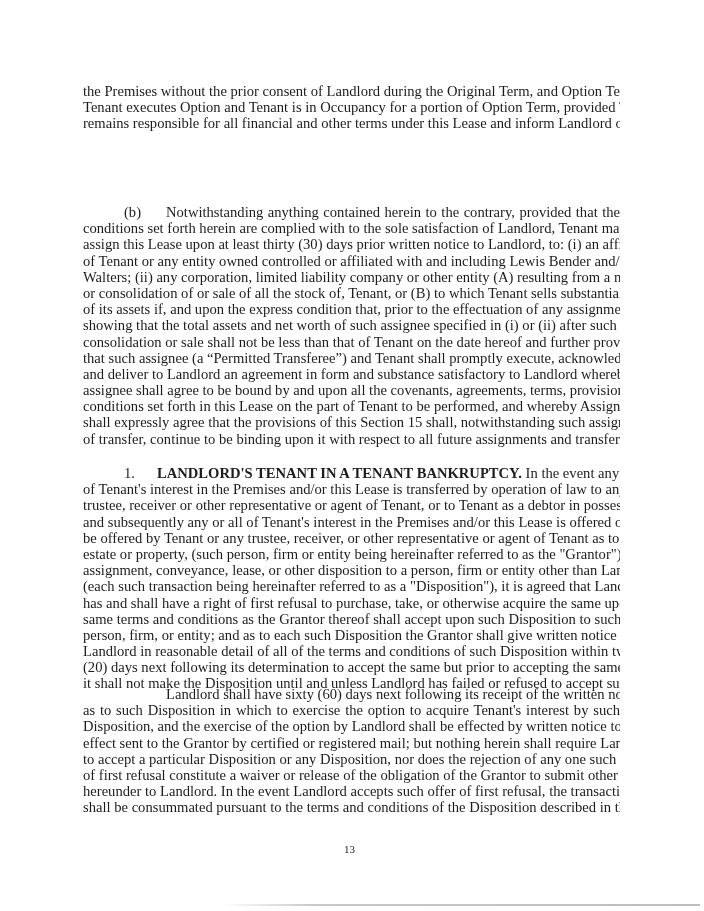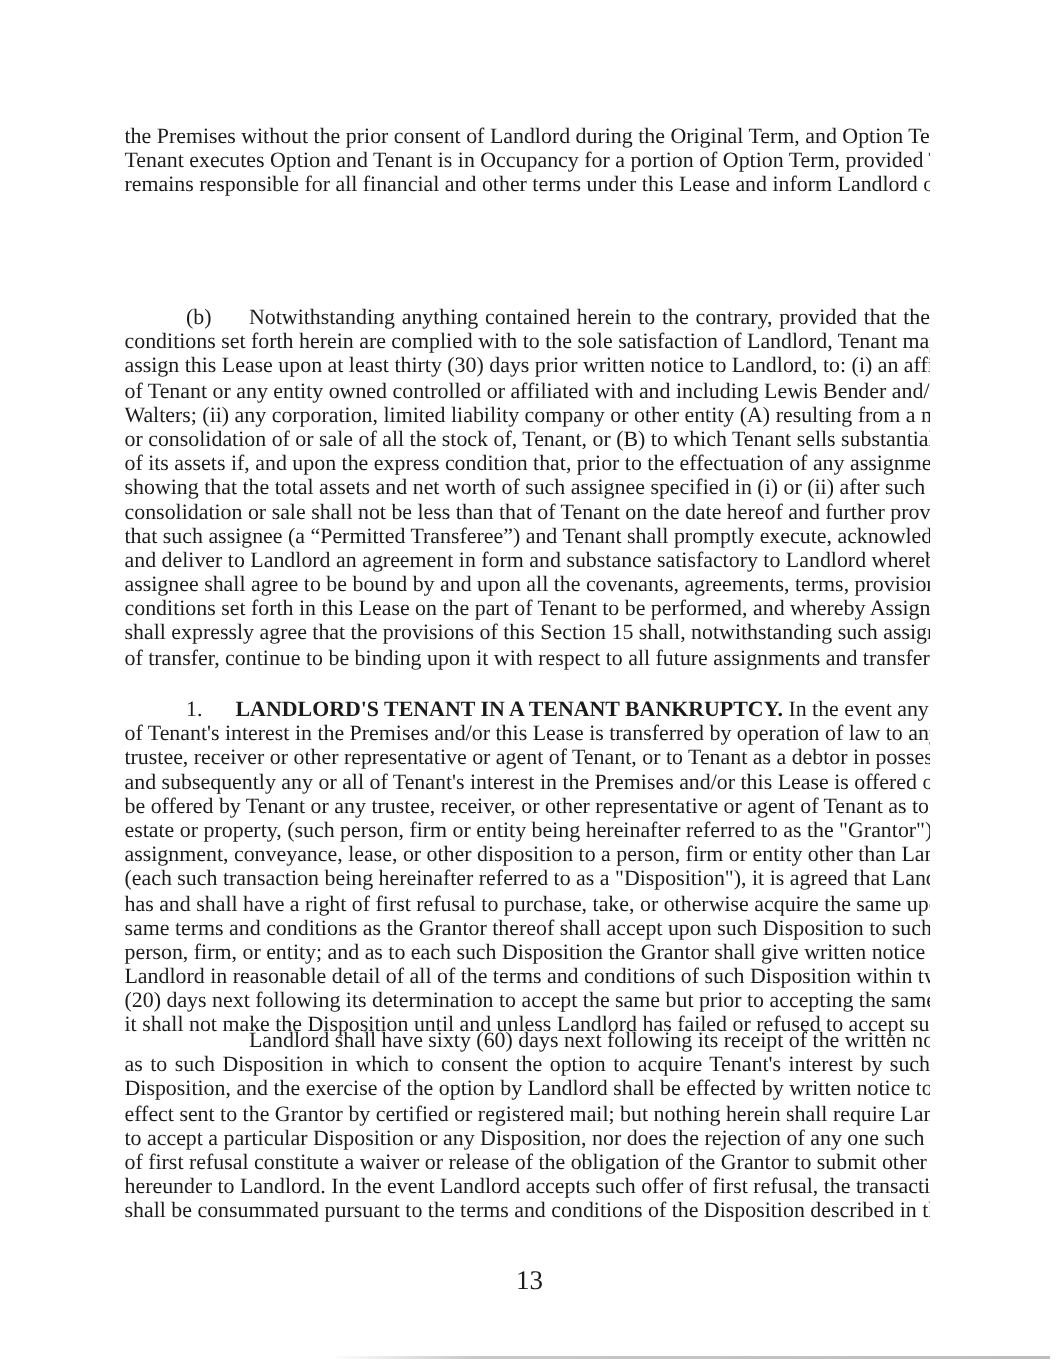--- a/index.html
+++ b/index.html
@@ -7,21 +7,21 @@
          font-family: "Liberation Serif", "DejaVu Serif", serif; color: #1c1c1c; }
   .page { position: absolute; left: 0; top: 0; width: 704px; height: 911px; background: #ffffff; }
   .para { position: absolute; left: 83px; width: 537px; font-size: 14.6px; line-height: 16.2px; }
   .line { display: block; height: 16.2px; white-space: nowrap; text-align: justify; text-align-last: justify; overflow: hidden; }
   .line.last { text-align-last: left; }
   .ind1 { padding-left: 41px; margin-top: 40px; }
   .ind2 { padding-left: 83px; }
   .label-b { display: inline-block; width: 42px; }
   .label-16 { display: inline-block; width: 33px; }
   .heading { font-weight: bold; }
-  .page-num { position: absolute; left: 344px; top: 843px; font-size: 18px; }
+  .page-num { position: absolute; left: 344px; top: 843px; font-size: 11px; }
   .scan-line { position: absolute; left: 220px; top: 904px; width: 480px; height: 2px;
                background: linear-gradient(to right, rgba(200,200,200,0), #c8c8c8 20%, #bdbdbd); }
 </style>
 </head>
 <body>
 
 <div class="page">
 
   <div class="para" style="top:83px;">
     <span class="line">the Premises without the prior consent of Landlord during the Original Term, and Option Term if</span>
@@ -59,21 +59,21 @@
     <span class="line">has and shall have a right of first refusal to purchase, take, or otherwise acquire the same upon the</span>
     <span class="line">same terms and conditions as the Grantor thereof shall accept upon such Disposition to such other</span>
     <span class="line">person, firm, or entity; and as to each such Disposition the Grantor shall give written notice to</span>
     <span class="line">Landlord in reasonable detail of all of the terms and conditions of such Disposition within twenty</span>
     <span class="line">(20) days next following its determination to accept the same but prior to accepting the same, and</span>
     <span class="line">it shall not make the Disposition until and unless Landlord has failed or refused to accept such</span>
   </div>
 
   <div class="para" style="top:686px;">
     <span class="line ind2">Landlord shall have sixty (60) days next following its receipt of the written notice</span>
-    <span class="line">as to such Disposition in which to consent the option to acquire Tenant's interest by such</span>
+    <span class="line">as to such Disposition in which to exercise the option to acquire Tenant's interest by such</span>
     <span class="line">Disposition, and the exercise of the option by Landlord shall be effected by written notice to that</span>
     <span class="line">effect sent to the Grantor by certified or registered mail; but nothing herein shall require Landlord</span>
     <span class="line">to accept a particular Disposition or any Disposition, nor does the rejection of any one such offer</span>
     <span class="line">of first refusal constitute a waiver or release of the obligation of the Grantor to submit other offers</span>
     <span class="line">hereunder to Landlord. In the event Landlord accepts such offer of first refusal, the transaction</span>
     <span class="line">shall be consummated pursuant to the terms and conditions of the Disposition described in the</span>
   </div>
 
   <div class="page-num">13</div>
 

